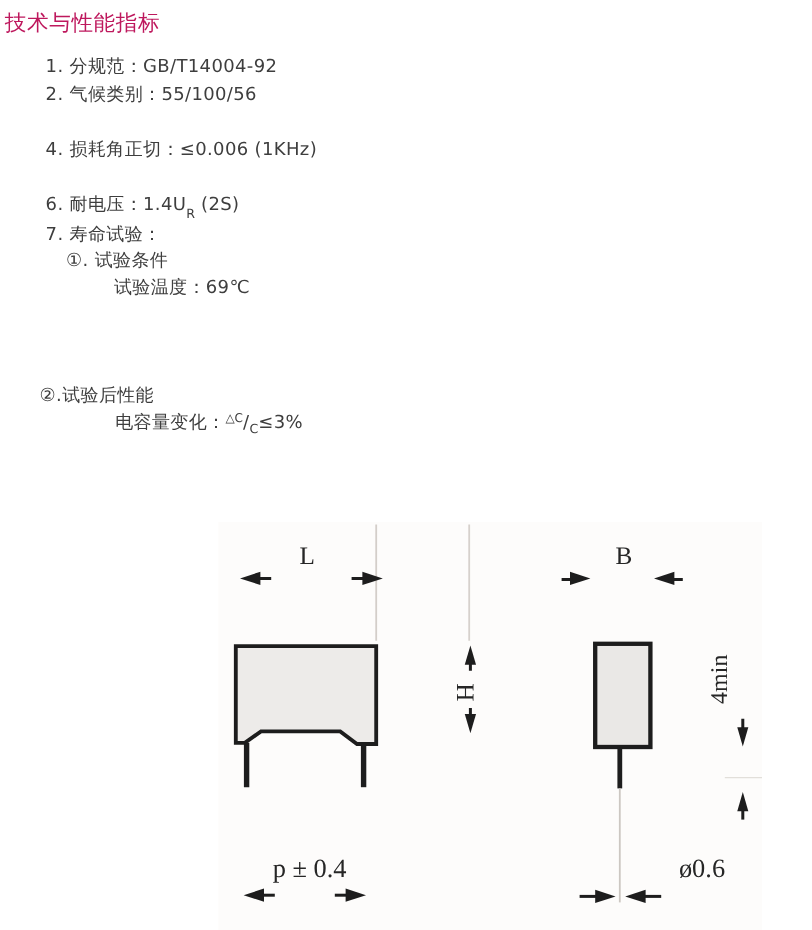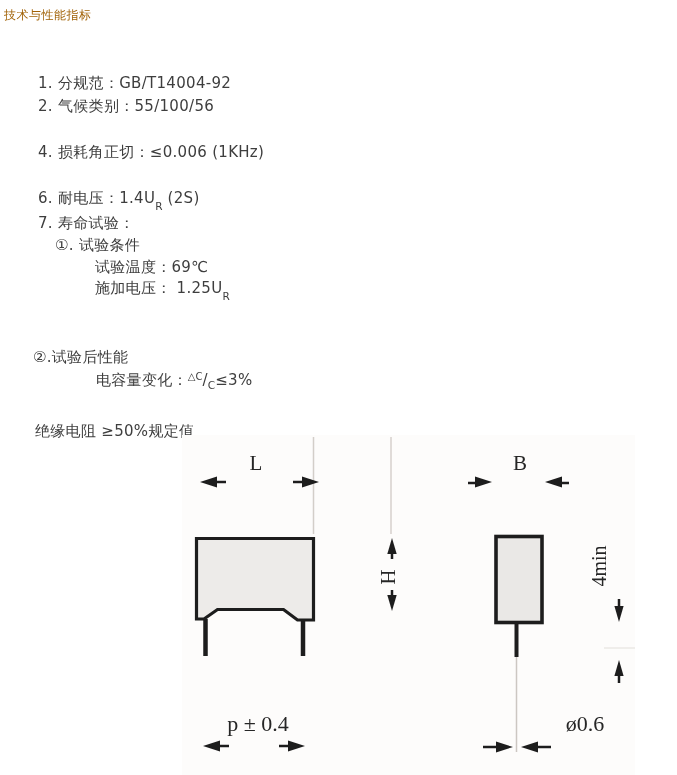--- a/index.html
+++ b/index.html
@@ -5,26 +5,26 @@
   html,body{margin:0;padding:0;}
   body{
     width:677px;height:775px;
     background:#ffffff;
     font-family:"DejaVu Sans","Liberation Sans",sans-serif;
     overflow:hidden;position:relative;
   }
   .page{position:absolute;inset:0;}
   .title{
     position:absolute;top:7px;left:4px;
-    font-size:12px;color:#a16207;letter-spacing:0.5px;
+    font-size:18px;color:#be185d;letter-spacing:0.5px;
   }
   .line{
     position:absolute;
     font-size:15px;color:#3e3e3e;
-    line-height:23px;white-space:pre;letter-spacing:0.3px;margin-top:28px;
+    line-height:23px;white-space:pre;letter-spacing:0.3px;
   }
   .line sub{
     font-size:10.5px;line-height:0;position:relative;top:3px;letter-spacing:0;
   }
   .line .sup{
     font-size:10px;line-height:0;position:relative;top:-5px;letter-spacing:0;
   }
   .line .subc{
     font-size:10.5px;line-height:0;position:relative;top:4px;letter-spacing:0;
   }
@@ -45,24 +45,22 @@
 
   <div class="title">技术与性能指标</div>
 
   <div class="line" style="top:44px;left:38px">1. 分规范：GB/T14004-92</div>
   <div class="line" style="top:67px;left:38px">2. 气候类别：55/100/56</div>
   <div class="line" style="top:113px;left:38px">4. 损耗角正切：≤0.006 (1KHz)</div>
   <div class="line" style="top:159px;left:38px"><span>6. 耐电压：1.4U</span><sub>R</sub><span> (2S)</span></div>
   <div class="line" style="top:184px;left:38px">7. 寿命试验：</div>
   <div class="line" style="top:206px;left:55px">①. 试验条件</div>
   <div class="line" style="top:228px;left:95px">试验温度：69℃</div>
-  <div class="line" style="top:249px;left:95px"><span>施加电压： 1.25U</span><sub>R</sub></div>
   <div class="line" style="top:318px;left:33px">②.试验后性能</div>
   <div class="line" style="top:341px;left:96px"><span>电容量变化：</span><span class="sup">△C</span><span>/</span><span class="subc">C</span><span>≤3%</span></div>
-  <div class="line" style="top:392px;left:35px">绝缘电阻 ≥50%规定值</div>
 
   <div class="scan">
     <svg width="453" height="340" viewBox="182 435 453 340" xmlns="http://www.w3.org/2000/svg">
 
       <line x1="313.5" y1="437" x2="313.5" y2="534" stroke="#d3cec9" stroke-width="1.5"></line>
       <line x1="391" y1="437" x2="391" y2="534" stroke="#d6d1cc" stroke-width="1.5"></line>
       <line x1="604" y1="648" x2="640" y2="648" stroke="#e2dfda" stroke-width="1"></line>
 
       <text class="dimtext" x="256" y="470" font-size="21" text-anchor="middle">L</text>
       <path d="M200,482 L217,476.5 L217,487.5 Z" fill="#1d1d1d"></path>

